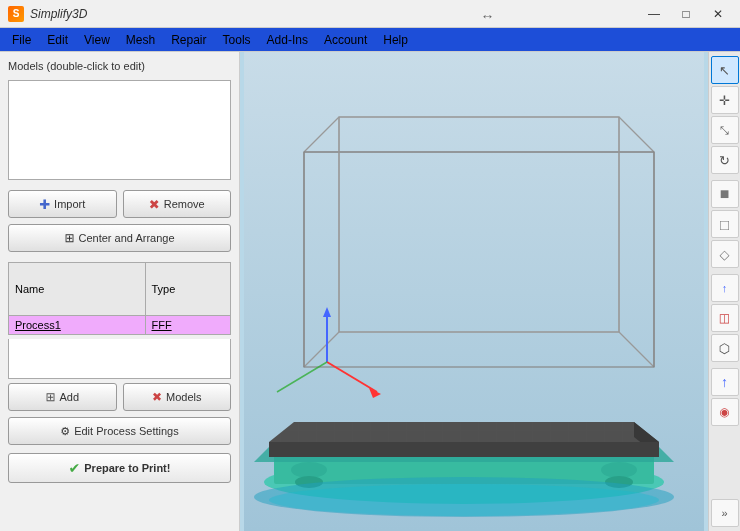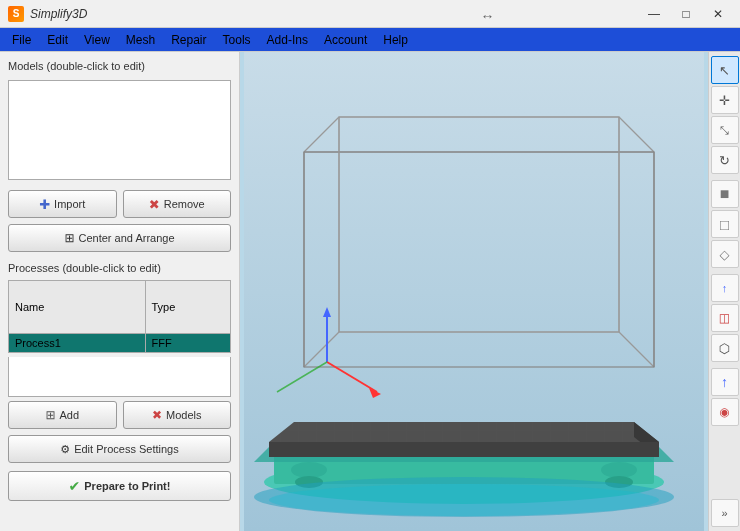--- a/index.html
+++ b/index.html
@@ -135,21 +135,22 @@
       text-align: left;
       font-size: 11px;
       font-weight: normal;
     }
     .processes-table td {
       border: 1px solid #aaa;
       padding: 3px 6px;
       font-size: 11px;
     }
     .process-row td {
-      background: #0f766e;
+      background: #f0abfc;
+      text-decoration: underline;
     }
     .processes-empty {
       height: 40px;
       background: white;
       border: 1px solid #aaa;
       border-top: none;
     }
 
     .viewport {
       flex: 1;
@@ -242,21 +243,20 @@
         <span>Remove</span>
       </button>
     </div>
 
     <button class="btn full-width" style="width:100%; height:28px;">
       <span style="font-size:12px;">⊞</span>
       <span>Center and Arrange</span>
     </button>
 
     <div class="processes-section">
-      <div class="section-label">Processes (double-click to edit)</div>
 
       <table class="processes-table">
         <thead>
           <tr>
             <th>Name</th>
             <th>Type</th>
           </tr>
         </thead>
         <tbody>
           <tr class="process-row">

